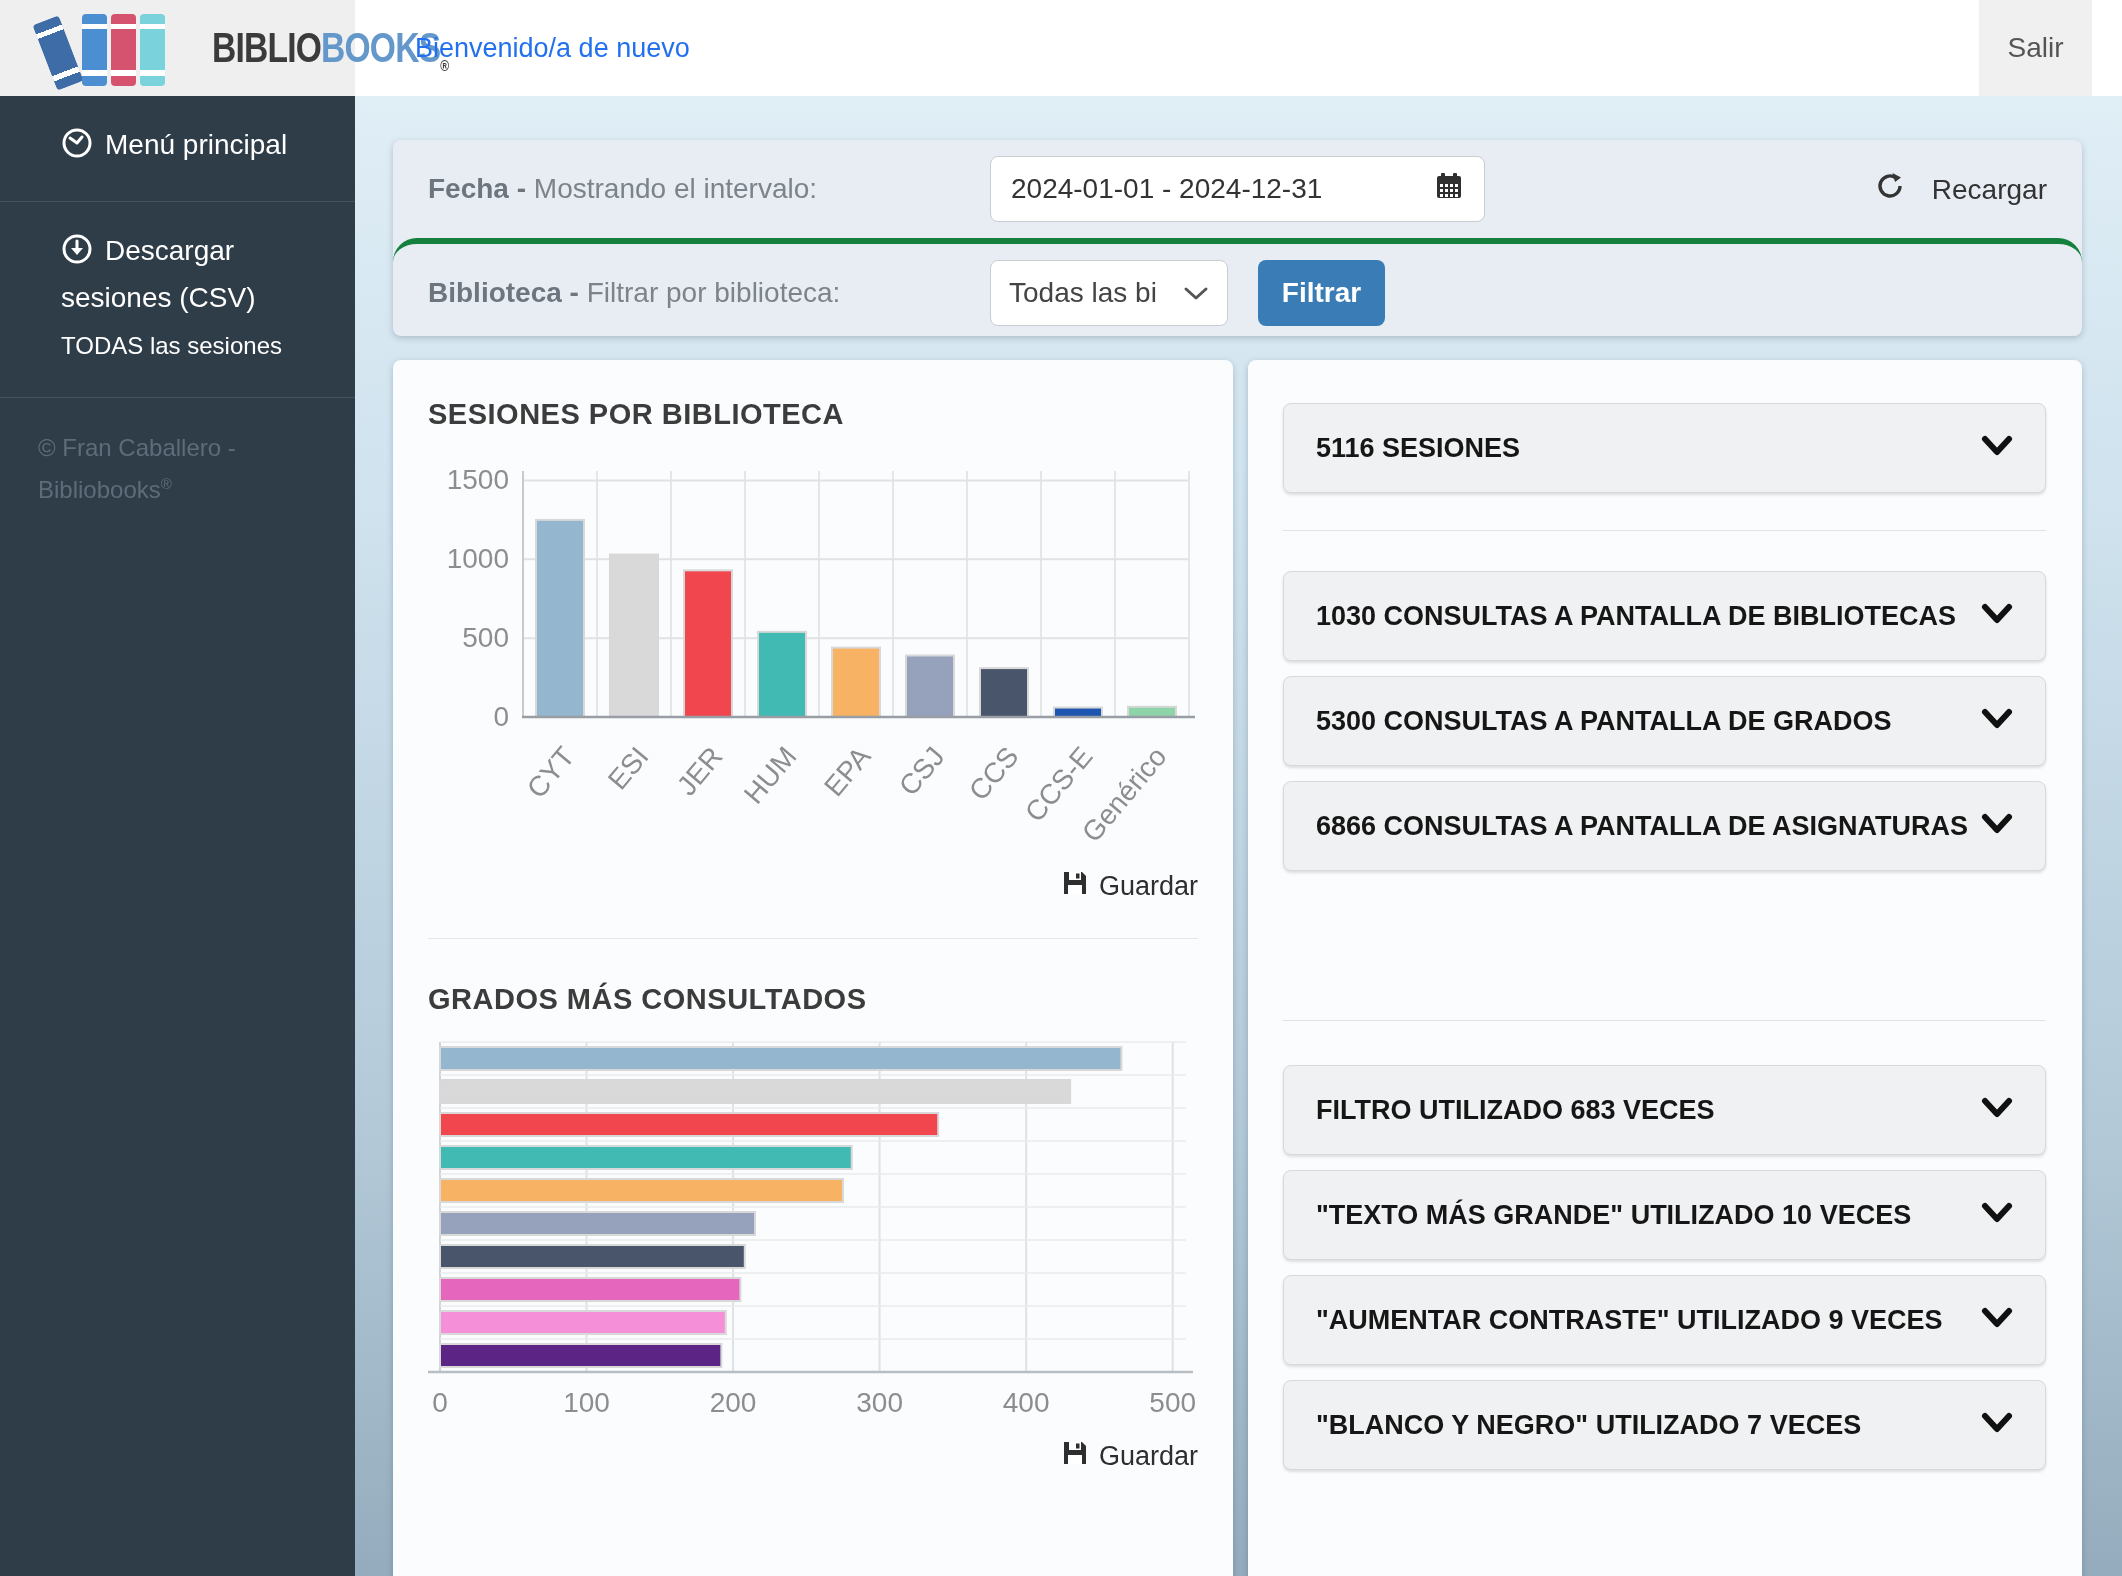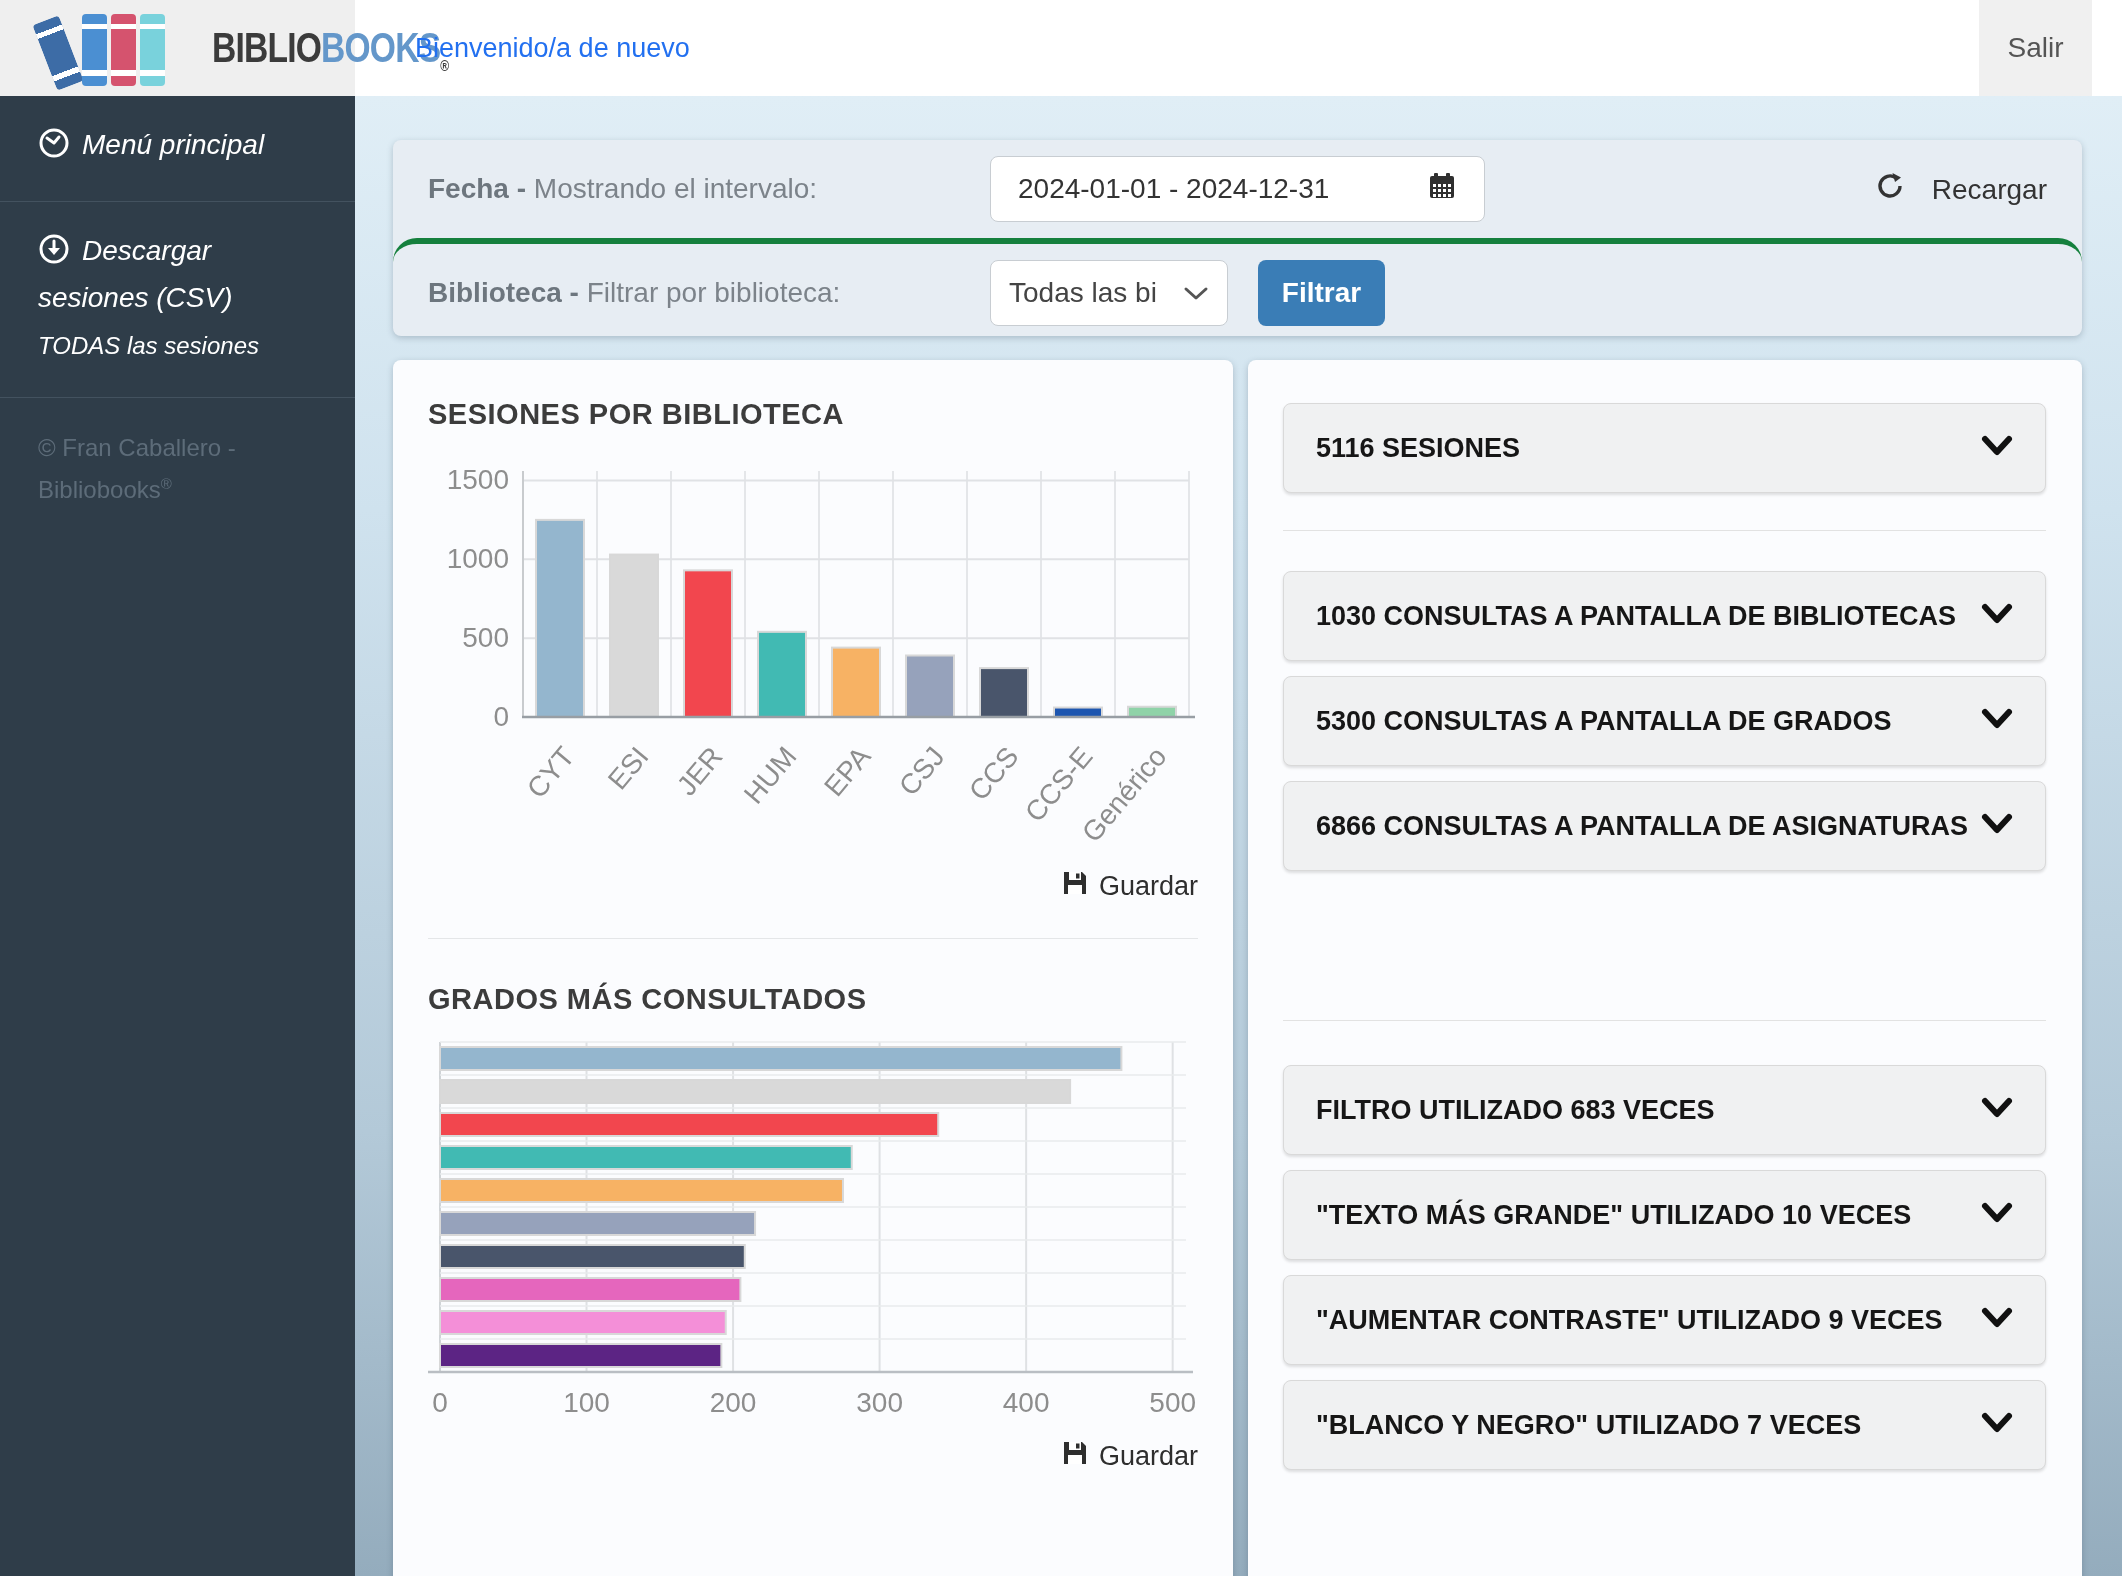--- a/index.html
+++ b/index.html
@@ -20,42 +20,42 @@
                 transform:scaleX(.8); transform-origin:left center; white-space:nowrap; }
   .brand-primary { color:#3b3b3b; }
   .brand-secondary { color:#6497ca; }
   .brand-reg { font-size:15px; color:#3b3b3b; vertical-align:sub; }
   .welcome { position:absolute; left:415px; top:33px; font-size:27px; color:#2270f0; text-decoration:none; cursor:pointer; }
   .logout { position:absolute; left:1979px; top:0; width:113px; height:96px; background:#f0f0f0;
             display:flex; align-items:center; justify-content:center; font-size:28px; color:#555; cursor:pointer; }
 
   
   .sidebar { position:absolute; left:0; top:96px; width:355px; height:1480px; background:#2f3d49; color:#fff; }
-  .side-item { padding:28px 38px 30px 38px; font-size:28px; line-height:42px; cursor:pointer;font-style:italic; }
+  .side-item { padding:28px 38px 30px 61px; font-size:28px; line-height:42px; cursor:pointer; }
   .side-item .icon { display:inline-block; vertical-align:-5px; margin-right:12px; }
   .side-divider { border-top:1px solid #43525f; }
   .side-sub { font-size:24px; margin-top:6px; color:#fff; }
   .side-copy { padding:32px 38px; font-size:24px; line-height:36px; color:#5d6c79; }
 
   
   .main { position:absolute; left:355px; top:96px; width:1767px; height:1480px;
           background:linear-gradient(to bottom, #e0eef6 0%, #cfe2ee 28%, #b3c9d8 70%, #94acbd 100%); }
 
   .card { position:absolute; background:#fbfcfe; border-radius:8px; box-shadow:0 2px 6px rgba(40,60,80,.25); }
 
   
   .filter-card { left:38px; top:44px; width:1689px; height:196px; background:#e7edf3; }
   .filter-row { position:absolute; left:0; width:100%; height:98px; }
   .filter-row.r1 { top:0; }
   .filter-row.r2 { top:98px; border-top:6px solid #15803d;border-radius:24px; }
   .filter-label { position:absolute; left:35px; top:33px; font-size:28px; color:#7c838a; }
   .filter-label b { color:#6d767e; }
   .date-input { position:absolute; left:597px; top:16px; width:495px; height:66px; background:#fff;
                 border:1px solid #c8cdd2; border-radius:8px; font-size:28px; color:#333;
-                display:flex; align-items:center; padding:0 27px; cursor:text; }
+                display:flex; align-items:center; padding:0 20px; cursor:text; }
   .date-input .cal { margin-left:auto; }
   .reload { position:absolute; right:35px; top:30px; font-size:28px; color:#333; cursor:pointer; display:flex; align-items:center; gap:26px; }
   .select-box { position:absolute; left:597px; top:16px; width:238px; height:66px; background:#fff;
                 border:1px solid #c8cdd2; border-radius:8px; font-size:28px; color:#444;
                 display:flex; align-items:center; padding:0 18px; cursor:pointer; }
   .select-box .chev { margin-left:auto; }
   .btn-filtrar { position:absolute; left:865px; top:16px; width:127px; height:66px; background:#3a7db6;
                  border:none; border-radius:8px; color:#fff; font-size:28px; font-weight:600; cursor:pointer;
                  font-family:"Liberation Sans", sans-serif; }
 

